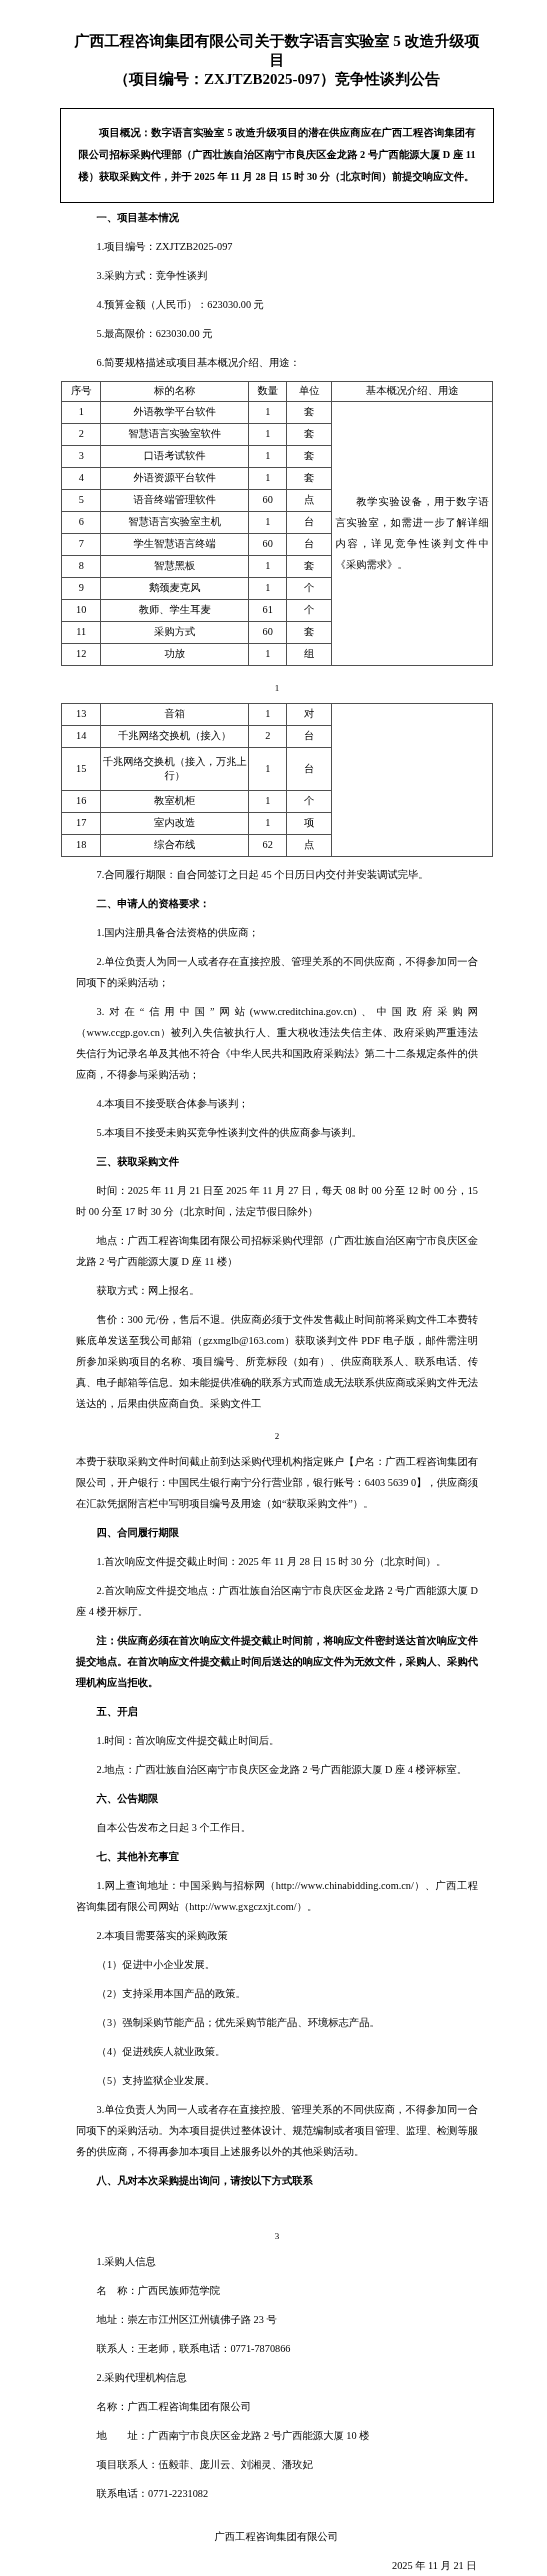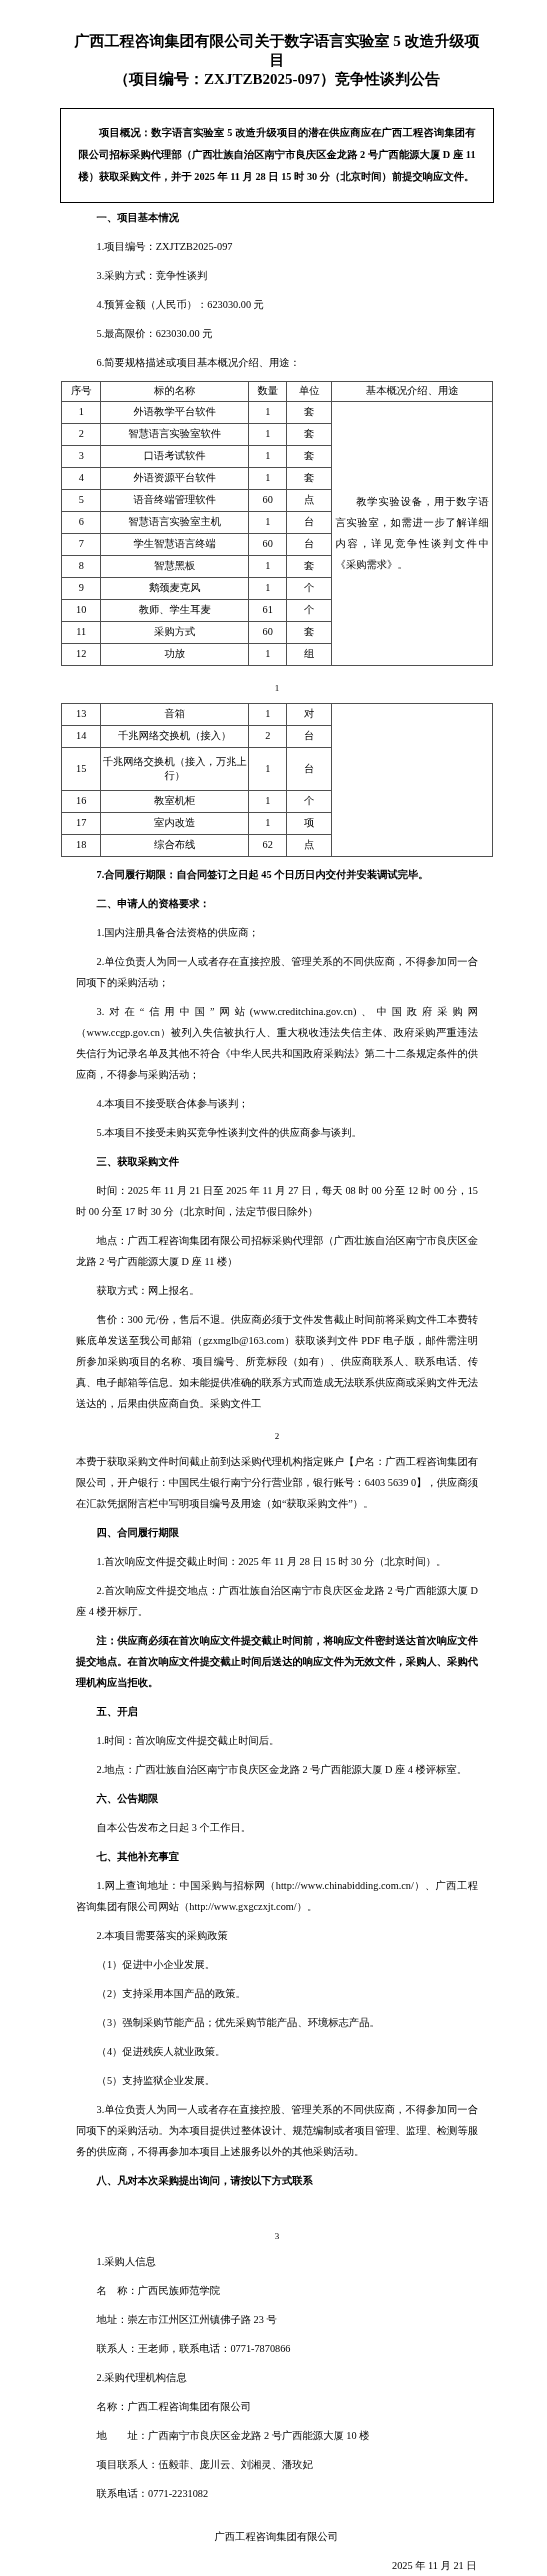--- a/index.html
+++ b/index.html
@@ -13,21 +13,21 @@
     overflow:hidden;
   }
   .title{margin:31.5px 0 0;text-align:center;font-size:15px;font-weight:bold;line-height:19px;}
   .title span{display:block;}
   .overview-box{margin:19px -8.2px 0;border:0.7px solid #000;padding:5.5px 9.6px;}
   .overview-box .p{line-height:22px;}
   .p{margin:8px;font-size:10.3px;line-height:21px;text-indent:2em;text-align:justify;}
   .noindent{text-indent:0;}
   .bold{font-weight:bold;}
   .mt6{margin-top:4.1px;}
-  .mt10{margin-top:6.8px;font-weight:bold;}
+  .mt10{margin-top:6.8px;}
   .pagenum{margin:18px 0 9.6px;font-size:9px;line-height:9.6px;text-align:center;text-indent:0;}
   .pagenum.pn3{margin-top:41px;}
   .pagenum-last{position:absolute;left:0;right:0;top:3690;font-size:9px;line-height:9.6px;text-align:center;}
   table.tbl{border-collapse:collapse;table-layout:fixed;width:431px;margin-left:-6.8px;}
   table.tbl1{margin-top:2.7px;}
   table.tbl2{border-top:1.4px solid #9a9a9a;padding-left:41px;}
   .tbl th,.tbl td{
     border:0.7px solid #4f4f4f;
     font-size:10.3px;font-weight:normal;
     text-align:center;vertical-align:middle;

